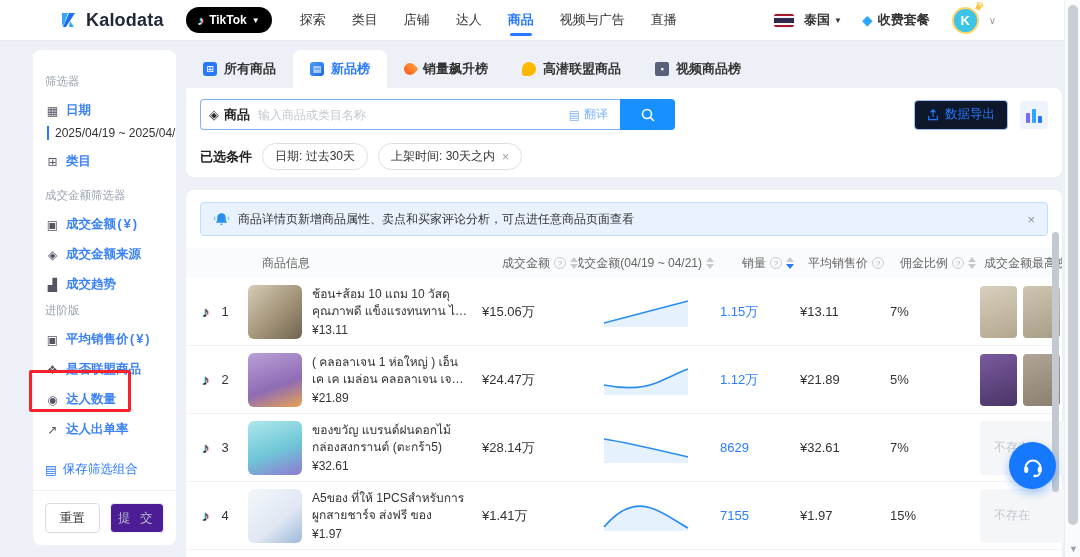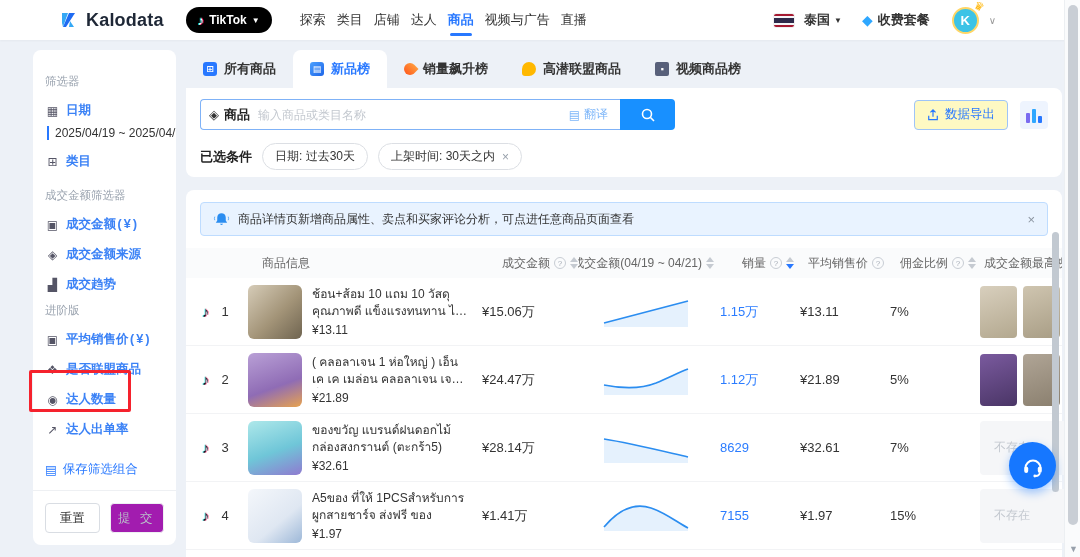--- a/index.html
+++ b/index.html
@@ -6,21 +6,21 @@
   body { font-family: "Liberation Sans", "DejaVu Sans", sans-serif; }
   .stage { position: relative; width: 1080px; height: 557px; background:#edf1f7; overflow:hidden; font-size:12px; color:#333; }
 
   
   .hdr { position:absolute; left:0; top:0; width:1080px; height:40px; background:#fff; display:flex; align-items:center; padding:0 84px 0 60px; box-shadow:0 1px 2px rgba(0,0,0,.04); z-index:4; }
   .logo { display:flex; align-items:center; gap:6px; }
   .logo-txt { font-size:18px; font-weight:bold; color:#1e2736; letter-spacing:.2px;text-align:right; }
   .tiktok-pill { margin-left:22px; background:#000; color:#fff; border-radius:15px; height:26px; display:flex; align-items:center; gap:5px; padding:0 12px; font-size:12px; font-weight:bold; cursor:pointer; }
   .tt-note { color:#fff; text-shadow:1px 0 0 #ff0050,-1px 0 0 #00f2ea; font-size:13px; }
   .caret { font-size:8px; }
-  .nav { display:flex; align-items:center; gap:11px; margin-left:28px; }
+  .nav { display:flex; align-items:center; gap:26px; margin-left:28px; }
   .nav-it { font-size:13px; color:#333; cursor:pointer; position:relative; line-height:40px; }
   .nav-it.act { color:#2878ff; font-weight:bold; }
   .nav-it.act::after { content:""; position:absolute; left:2px; right:2px; bottom:4px; height:3px; border-radius:2px; background:#2878ff; }
   .hdr-right { margin-left:auto; display:flex; align-items:center; gap:10px; }
   .flag { width:20px; height:13px; border-radius:2px; background:linear-gradient(180deg,#a51931 0 17%,#f4f5f8 17% 33%,#2d2a4a 33% 67%,#f4f5f8 67% 83%,#a51931 83% 100%); box-shadow:0 0 0 1px rgba(0,0,0,.06); }
   .region { font-size:13px; font-weight:bold; display:flex; gap:4px; align-items:center; cursor:pointer; }
   .plan { display:flex; align-items:center; gap:5px; font-size:13px; font-weight:bold; margin-left:10px; cursor:pointer; }
   .diamond { color:#2ea7ff; font-size:14px; }
   .avatar-wrap { position:relative; margin-left:12px; cursor:pointer; }
   .avatar { width:27px; height:27px; border-radius:50%; background:#3cc3e6; color:#fff; font-weight:bold; font-size:13px; display:flex; align-items:center; justify-content:center; border:2px solid #ffd666; }
@@ -31,21 +31,21 @@
   .sidebar { position:absolute; left:33px; top:50px; width:143px; height:495px; background:#fff; border-radius:8px; display:flex; flex-direction:column; padding:14px 0 0 0; z-index:1; }
   .side-scroll { flex:1; padding:0 12px; overflow:hidden; }
   .s-group-title { color:#9aa3af; font-size:11.5px; margin:10px 0 4px; }
   .s-item { display:flex; align-items:center; gap:6px; margin:13px 0 0; cursor:pointer; }
   .s-icn { width:15px; color:#556; font-size:12px; text-align:center; flex:none; }
   .s-lbl { font-size:12.5px; font-weight:bold; color:#3b82f6; white-space:nowrap;font-family:Liberation Mono, monospace; }
   .s-val { margin:7px 0 0 2px; padding-left:6px; border-left:2px solid #2878ff; color:#333; font-size:12px; cursor:pointer; white-space:nowrap; }
   .save-link { padding:10px 12px 12px; color:#2878ff; font-size:12.5px; display:flex; gap:6px; align-items:center; cursor:pointer; }
   .side-foot { border-top:1px solid #eef0f3; padding:12px; display:flex; gap:10px; }
   .btn-reset { flex:1; height:30px; border:1px solid #d9dde3; border-radius:4px; background:#fff; font-size:12.5px; color:#333; cursor:pointer; }
-  .btn-submit { flex:1; height:30px; border:1px solid #eef0f3; border-radius:4px; background:#a21caf; font-size:12.5px; color:#b9bfc9; cursor:pointer; letter-spacing:3px; }
+  .btn-submit { flex:1; height:30px; border:1px solid #eef0f3; border-radius:4px; background:#4c1d95; font-size:12.5px; color:#b9bfc9; cursor:pointer; letter-spacing:3px; }
   .red-box { position:absolute; left:29px; top:370px; width:102px; height:42px; border:3px solid #f5222d; border-radius:2px; z-index:10; pointer-events:none; }
 
   
   .tabs { position:absolute; left:186px; top:50px; height:38px; display:flex; align-items:flex-end; z-index:2; }
   .tab { display:flex; align-items:center; gap:7px; height:38px; padding:0 17px; font-size:13px; font-weight:bold; color:#333; cursor:pointer; }
   .tab.act { background:#fff; border-radius:8px 8px 0 0; color:#2878ff; }
   .ticn { width:14px; height:14px; border-radius:3px; flex:none; display:flex; align-items:center; justify-content:center; color:#fff; font-size:9px; }
   .ticn.grid { background:#2878ff; }
   .ticn.newb { background:linear-gradient(135deg,#4aa0ff,#1f66e8); }
   .ticn.thumb { background:#ffb800; border-radius:50% 50% 50% 3px; }
@@ -56,21 +56,21 @@
   .panel1 { position:absolute; left:186px; top:88px; width:876px; height:89px; background:#fff; border-radius:0 8px 8px 8px; padding:11px 14px; z-index:1; }
   .srow { display:flex; align-items:center; }
   .sbox { display:flex; align-items:center; width:420px; height:31px; border:1px solid #7fb2f7; border-radius:4px 0 0 4px; border-right:none; padding:0 8px; background:#fff; }
   .sbox .cube { color:#333; font-size:13px; margin-right:5px; }
   .sbox .fld { font-size:13px; font-weight:bold; color:#222; margin-right:8px; }
   .sbox input { border:none; outline:none; flex:1; font-size:12px; color:#333; font-family:inherit; }
   .sbox input::placeholder { color:#c3c8cf; }
   .translate { color:#7db6f9; font-size:12px; display:flex; gap:4px; align-items:center; cursor:pointer; margin-right:4px; }
   .sbtn { width:55px; height:31px; background:#1890ff; border:none; border-radius:0 4px 4px 0; cursor:pointer; display:flex; align-items:center; justify-content:center; }
   .sr-right { margin-left:auto; display:flex; align-items:center; gap:12px; }
-  .btn-export { height:30px; border:1px solid #9ec4f8; color:#2878ff; background:#fef9c3; border-radius:4px; padding:0 12px; font-size:12.5px; display:flex; align-items:center; gap:6px; cursor:pointer; }
+  .btn-export { height:30px; border:1px solid #9ec4f8; color:#2878ff; background:#0f172a; border-radius:4px; padding:0 12px; font-size:12.5px; display:flex; align-items:center; gap:6px; cursor:pointer; }
   .chart-btn { width:28px; height:28px; border-radius:4px; background:#eef4fe; display:flex; align-items:flex-end; justify-content:center; gap:2px; padding-bottom:6px; cursor:pointer; }
   .chart-btn i { display:block; width:4px; border-radius:1px; }
   .chart-btn .b1 { height:10px; background:#7a6bf0; }
   .chart-btn .b2 { height:14px; background:#2ea7ff; }
   .chart-btn .b3 { height:7px; background:#2878ff; }
   .filters { display:flex; align-items:center; gap:10px; margin-top:13px; }
   .f-lbl { font-size:13px; font-weight:bold; color:#222; }
   .f-tag { border:1px solid #dcdfe4; border-radius:14px; padding:4px 12px; font-size:12px; color:#333; display:flex; gap:7px; align-items:center; background:#fff; }
   .f-x { color:#98a0ab; cursor:pointer; font-size:12px; }
 

